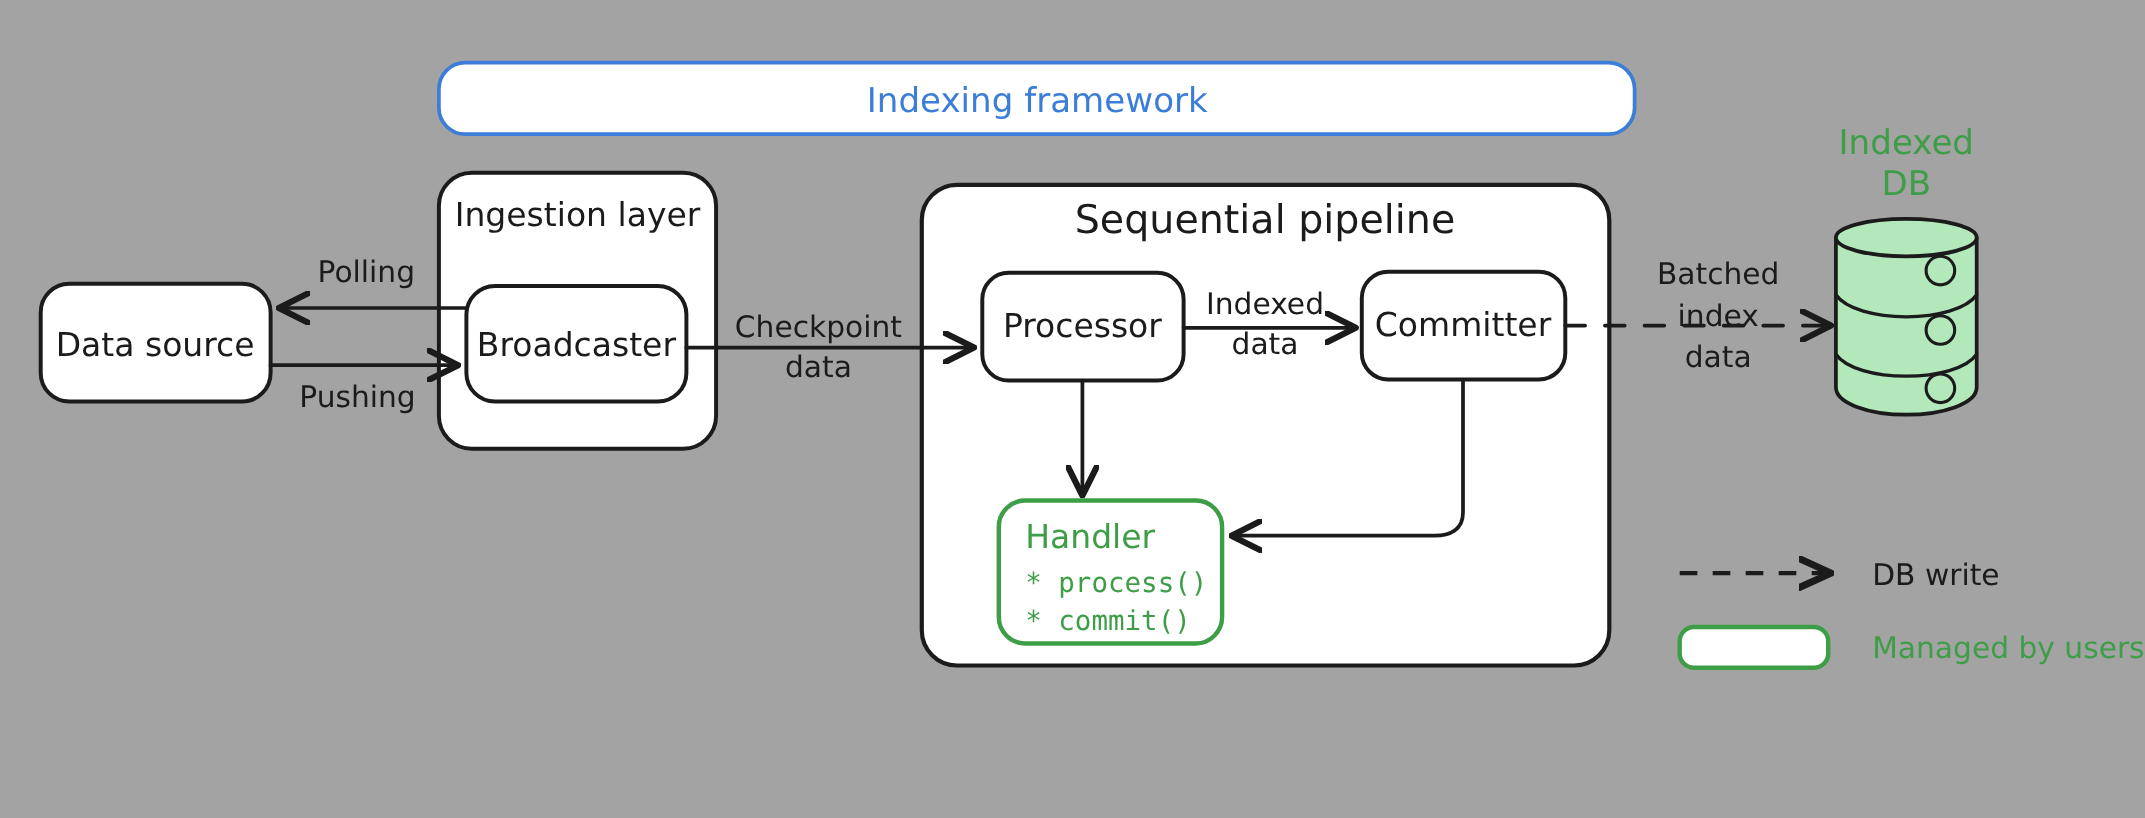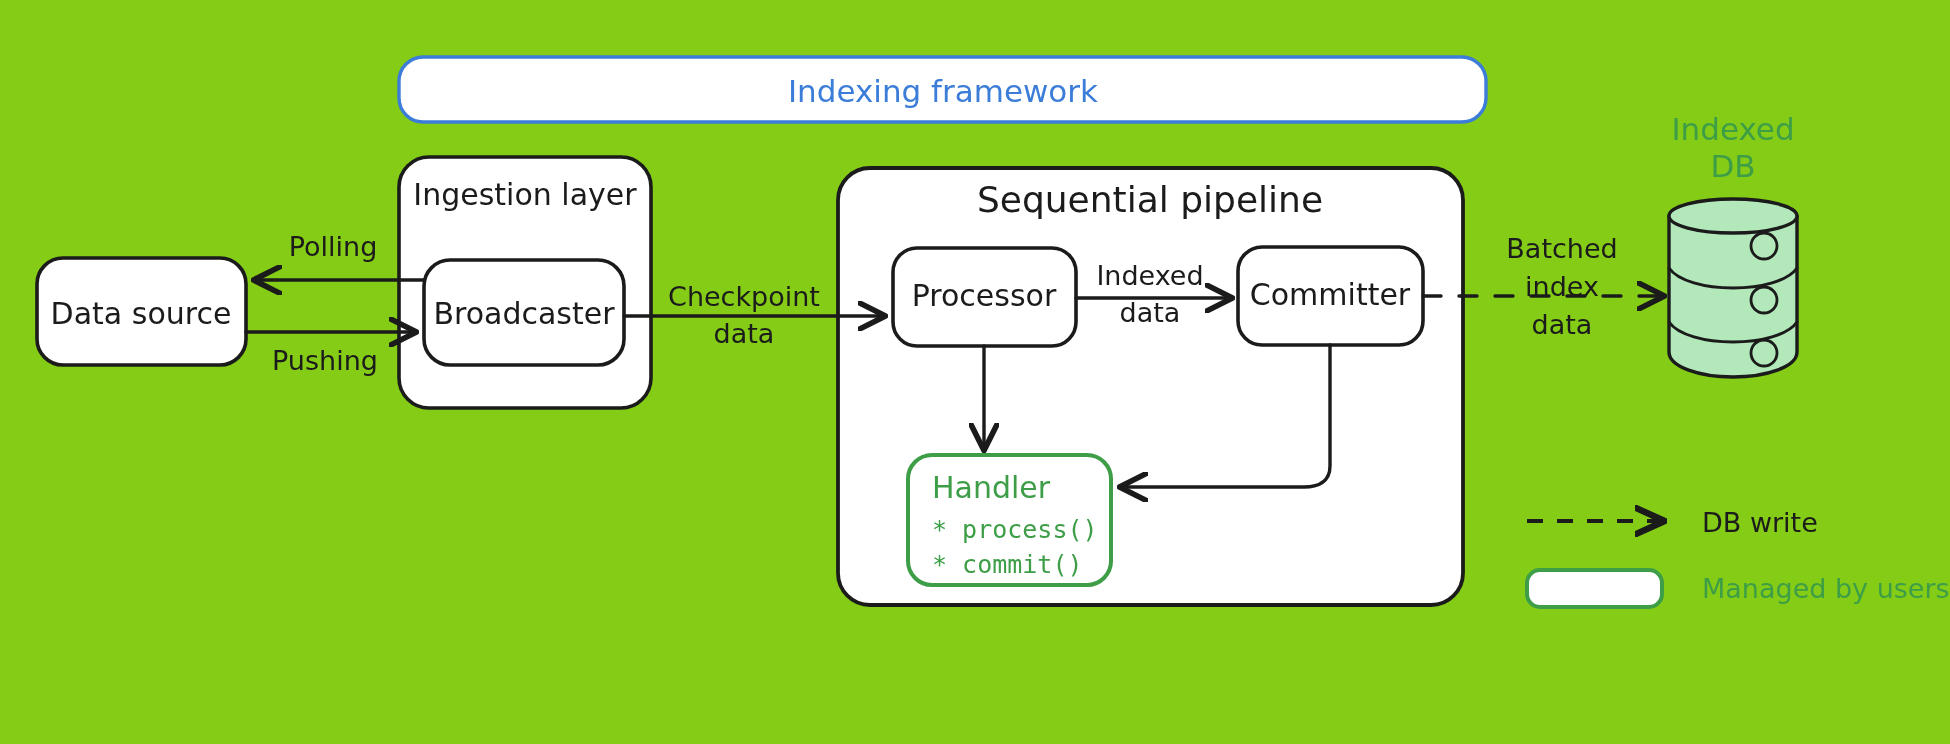--- a/index.html
+++ b/index.html
@@ -11,21 +11,21 @@
   body {
     width: 1950px;
     height: 744px;
     overflow: hidden;
     font-family: "DejaVu Sans", sans-serif;
   }
   #diagram-root {
     position: relative;
     width: 1950px;
     height: 744px;
-    background: #84cc16;
+    background: #a3a3a3;
   }
   svg.layer {
     position: absolute;
     top: 0;
     left: 0;
     width: 1950px;
     height: 744px;
   }
   .txt {
     font-family: "DejaVu Sans", sans-serif;

